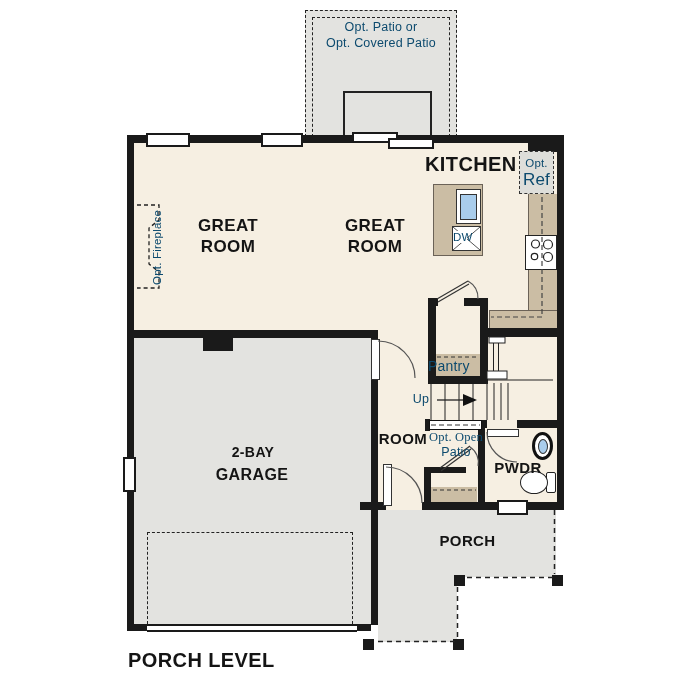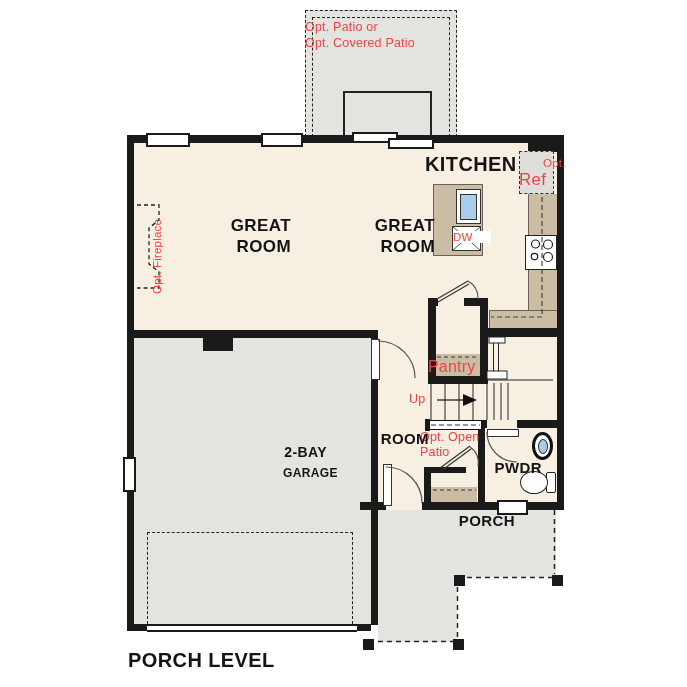--- a/index.html
+++ b/index.html
@@ -3,22 +3,22 @@
 <meta charset="utf-8">
 <style>
   html,body{margin:0;padding:0;background:#fff;}
   #plan{position:relative;width:687px;height:687px;background:#fff;overflow:hidden;
         font-family:"Liberation Sans", sans-serif;color:#161616;}
   .abs{position:absolute;box-sizing:border-box;}
   .wall{position:absolute;background:var(--c-wall,#1a1a1a);}
   .floor{background:var(--c-floor,#f6efe2);}
   .conc{background:var(--c-conc,#e3e3e0);}
   .counter{background:var(--c-counter,#cbbda4);border:1px solid #6b6257;}
-  .lbl{position:absolute;text-align:right;font-weight:bold;letter-spacing:.4px;white-space:nowrap;color:#141414;}
-  .sm{position:absolute;font-weight:normal;letter-spacing:.2px;white-space:nowrap;color:#ef4444;}
+  .lbl{position:absolute;text-align:center;font-weight:bold;letter-spacing:.4px;white-space:nowrap;color:#141414;}
+  .sm{position:absolute;text-align:center;font-weight:normal;letter-spacing:.2px;white-space:nowrap;color:#0c4a6e;}
   .win{position:absolute;background:#fff;border:2px solid #1a1a1a;}
   .leaf{position:absolute;background:#fff;border:1.3px solid #333;}
 </style>
 </head>
 <body>
 
 <div id="plan">
 
   <div class="abs conc" style="left:305px;top:10px;width:152px;height:127px;border:1.5px dashed #222;"></div>
   <div class="abs" style="left:312px;top:17px;width:138px;height:120px;border:1.5px dashed #222;border-bottom:none;"></div>
@@ -156,37 +156,37 @@
       <line x1="553" y1="577.5" x2="466" y2="577.5"></line>
       <line x1="457.5" y1="587" x2="457.5" y2="638"></line>
       <line x1="455" y1="641.5" x2="375" y2="641.5"></line>
     </g>
   </svg>
 
   <div class="sm" style="left:305px;top:20px;width:152px;font-size:12.5px;">Opt. Patio or</div>
   <div class="sm" style="left:305px;top:36px;width:152px;font-size:12.5px;">Opt. Covered Patio</div>
 
   <div class="lbl" style="left:425px;top:153px;width:90px;font-size:20px;">KITCHEN</div>
-  <div class="sm" style="left:519px;top:157px;width:35px;font-size:11.5px;padding-left:24px;">Opt.</div>
+  <div class="sm" style="left:519px;top:157px;width:35px;font-size:11.5px;">Opt.</div>
   <div class="sm" style="left:519px;top:170px;width:35px;font-size:17px;">Ref</div>
 
   <div class="lbl" style="left:165px;top:216px;width:126px;font-size:17px;">GREAT</div>
   <div class="lbl" style="left:165px;top:237px;width:126px;font-size:17px;">ROOM</div>
   <div class="lbl" style="left:315px;top:216px;width:120px;font-size:17px;">GREAT</div>
   <div class="lbl" style="left:315px;top:237px;width:120px;font-size:17px;">ROOM</div>
 
   <div class="sm" style="left:151px;top:200px;width:16px;height:94px;font-size:11.5px;writing-mode:vertical-rl;transform:rotate(180deg);">Opt. Fireplace</div>
 
-  <div class="sm" style="left:428px;top:358px;width:60px;font-size:16px;">Pantry</div>
+  <div class="sm" style="left:428px;top:358px;width:36px;font-size:14px;">Pantry</div>
   <div class="sm" style="left:409px;top:392px;width:24px;font-size:12.5px;">Up</div>
-  <div class="sm" style="left:420px;top:430px;width:72px;font-size:12.5px;">Opt. Open</div>
+  <div class="sm" style="left:420px;top:430px;width:72px;font-size:12.5px;font-family:Liberation Serif, serif;">Opt. Open</div>
   <div class="sm" style="left:420px;top:445px;width:72px;font-size:12.5px;">Patio</div>
-  <div class="sm" style="left:453px;top:231px;width:38px;font-size:11.5px;background:#fff;">DW</div>
+  <div class="sm" style="left:453px;top:231px;width:14px;font-size:11.5px;background:#fff;">DW</div>
 
   <div class="lbl" style="left:377px;top:430px;width:52px;font-size:15px;">ROOM</div>
   <div class="lbl" style="left:494px;top:459px;width:48px;font-size:15px;">PWDR</div>
-  <div class="lbl" style="left:420px;top:512px;width:95px;font-size:15px;">PORCH</div>
+  <div class="lbl" style="left:420px;top:532px;width:95px;font-size:15px;">PORCH</div>
 
   <div class="lbl" style="left:179px;top:444px;width:148px;font-size:14px;">2-BAY</div>
-  <div class="lbl" style="left:190px;top:466px;width:148px;font-size:12px;">GARAGE</div>
+  <div class="lbl" style="left:178px;top:466px;width:148px;font-size:16px;">GARAGE</div>
 
   <div class="lbl" style="left:128px;top:649px;width:220px;font-size:20px;text-align:left;">PORCH LEVEL</div>
 </div>
 
 </body></html>

